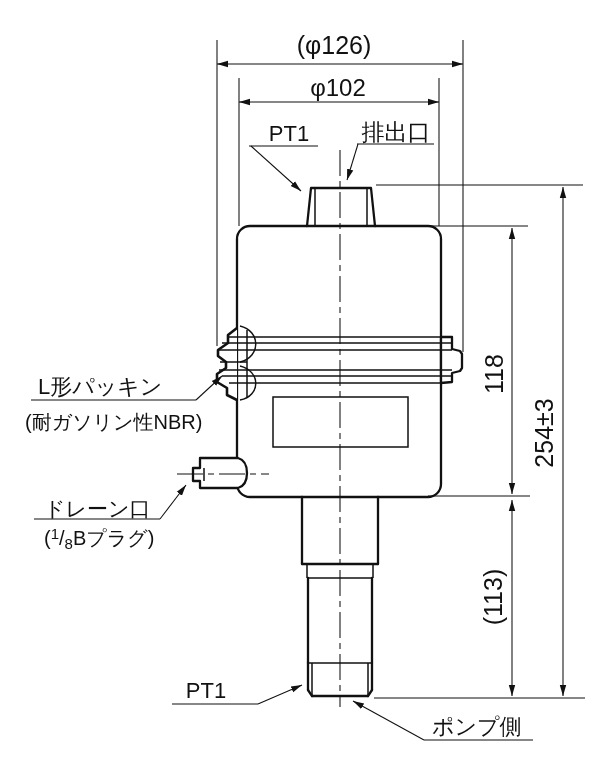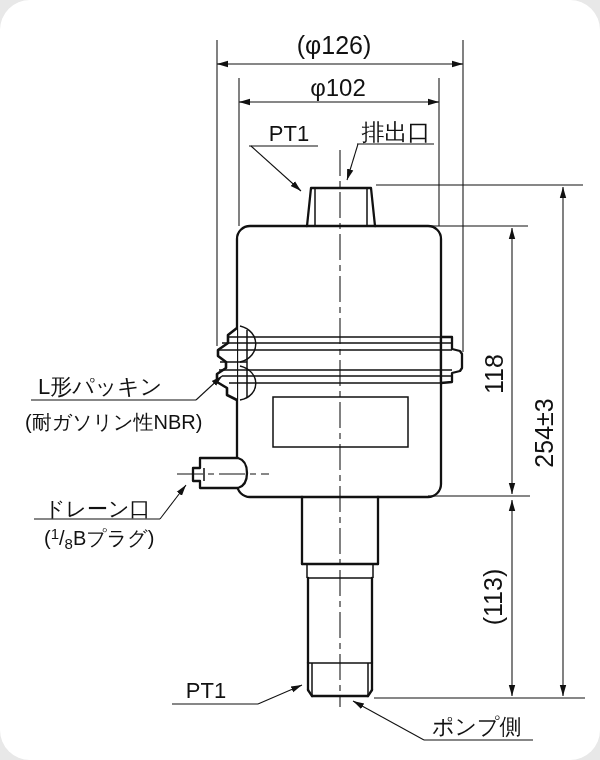--- a/index.html
+++ b/index.html
@@ -1,19 +1,18 @@
 <!DOCTYPE html>
 <html><head>
 <meta charset="utf-8">
 <style>
   html,body{margin:0;padding:0;background:#e8e8e8;}
   .sheet{
     width:600px;height:760px;background:#ffffff;margin:0 auto;position:relative;
     font-family:"Liberation Sans","DejaVu Sans",sans-serif;
-    border-radius:30px;
   }
   svg{display:block;}
   text{fill:#111111;font-family:"Liberation Sans","DejaVu Sans",sans-serif;}
   .bold{stroke:#111111;stroke-width:2.3;fill:none;stroke-linecap:round;stroke-linejoin:round;}
   .boldf{stroke:#111111;stroke-width:2.3;fill:#ffffff;stroke-linejoin:round;}
   .med{stroke:#111111;stroke-width:1.5;fill:none;}
   .thin{stroke:#111111;stroke-width:1.05;fill:none;}
   .cl{stroke:#111111;stroke-width:1.05;fill:none;stroke-dasharray:26 5 6 5;}
   .pack{stroke:#111111;stroke-width:2.6;fill:none;stroke-linejoin:round;}
 </style>

